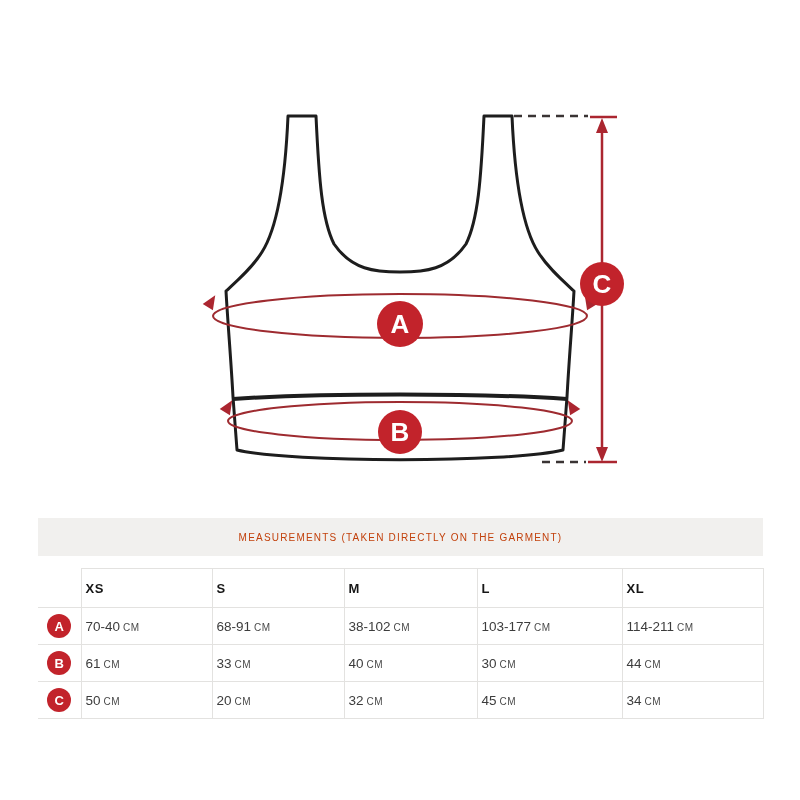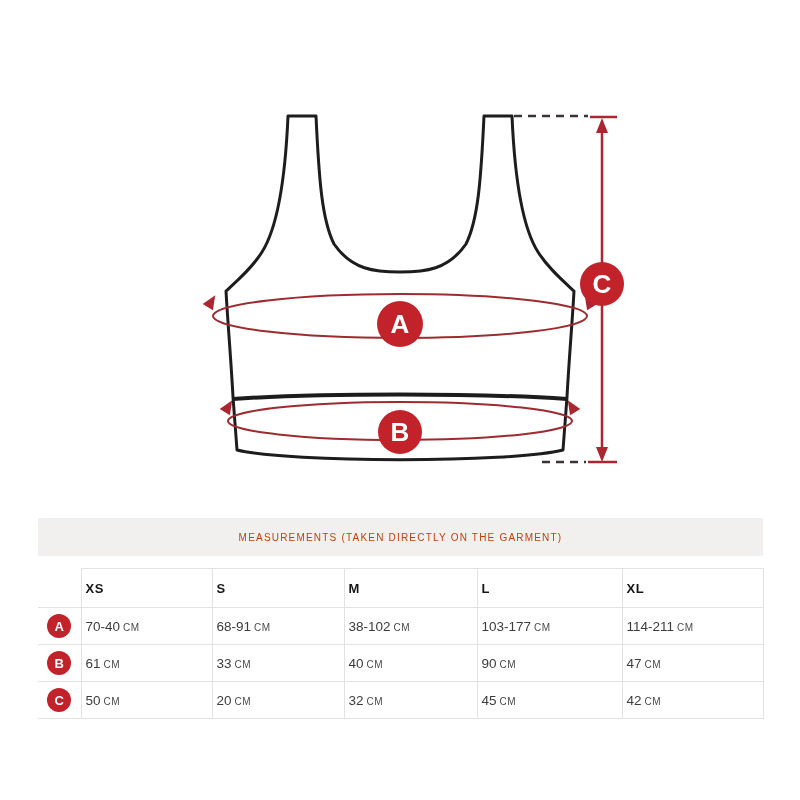--- a/index.html
+++ b/index.html
@@ -156,29 +156,29 @@
       <td><span>103-177</span><span class="unit">CM</span></td>
       <td><span>114-211</span><span class="unit">CM</span></td>
     </tr>
     <tr>
       <td class="label-cell">
         <span class="row-badge">B</span>
       </td>
       <td><span>61</span><span class="unit">CM</span></td>
       <td><span>33</span><span class="unit">CM</span></td>
       <td><span>40</span><span class="unit">CM</span></td>
-      <td><span>90</span><span class="unit">CM</span></td>
-      <td><span>47</span><span class="unit">CM</span></td>
+      <td><span>30</span><span class="unit">CM</span></td>
+      <td><span>44</span><span class="unit">CM</span></td>
     </tr>
     <tr>
       <td class="label-cell">
         <span class="row-badge">C</span>
       </td>
       <td><span>50</span><span class="unit">CM</span></td>
       <td><span>20</span><span class="unit">CM</span></td>
       <td><span>32</span><span class="unit">CM</span></td>
       <td><span>45</span><span class="unit">CM</span></td>
-      <td><span>42</span><span class="unit">CM</span></td>
+      <td><span>34</span><span class="unit">CM</span></td>
     </tr>
   </tbody>
     </table>
 
 </div>
 
 </body></html>

